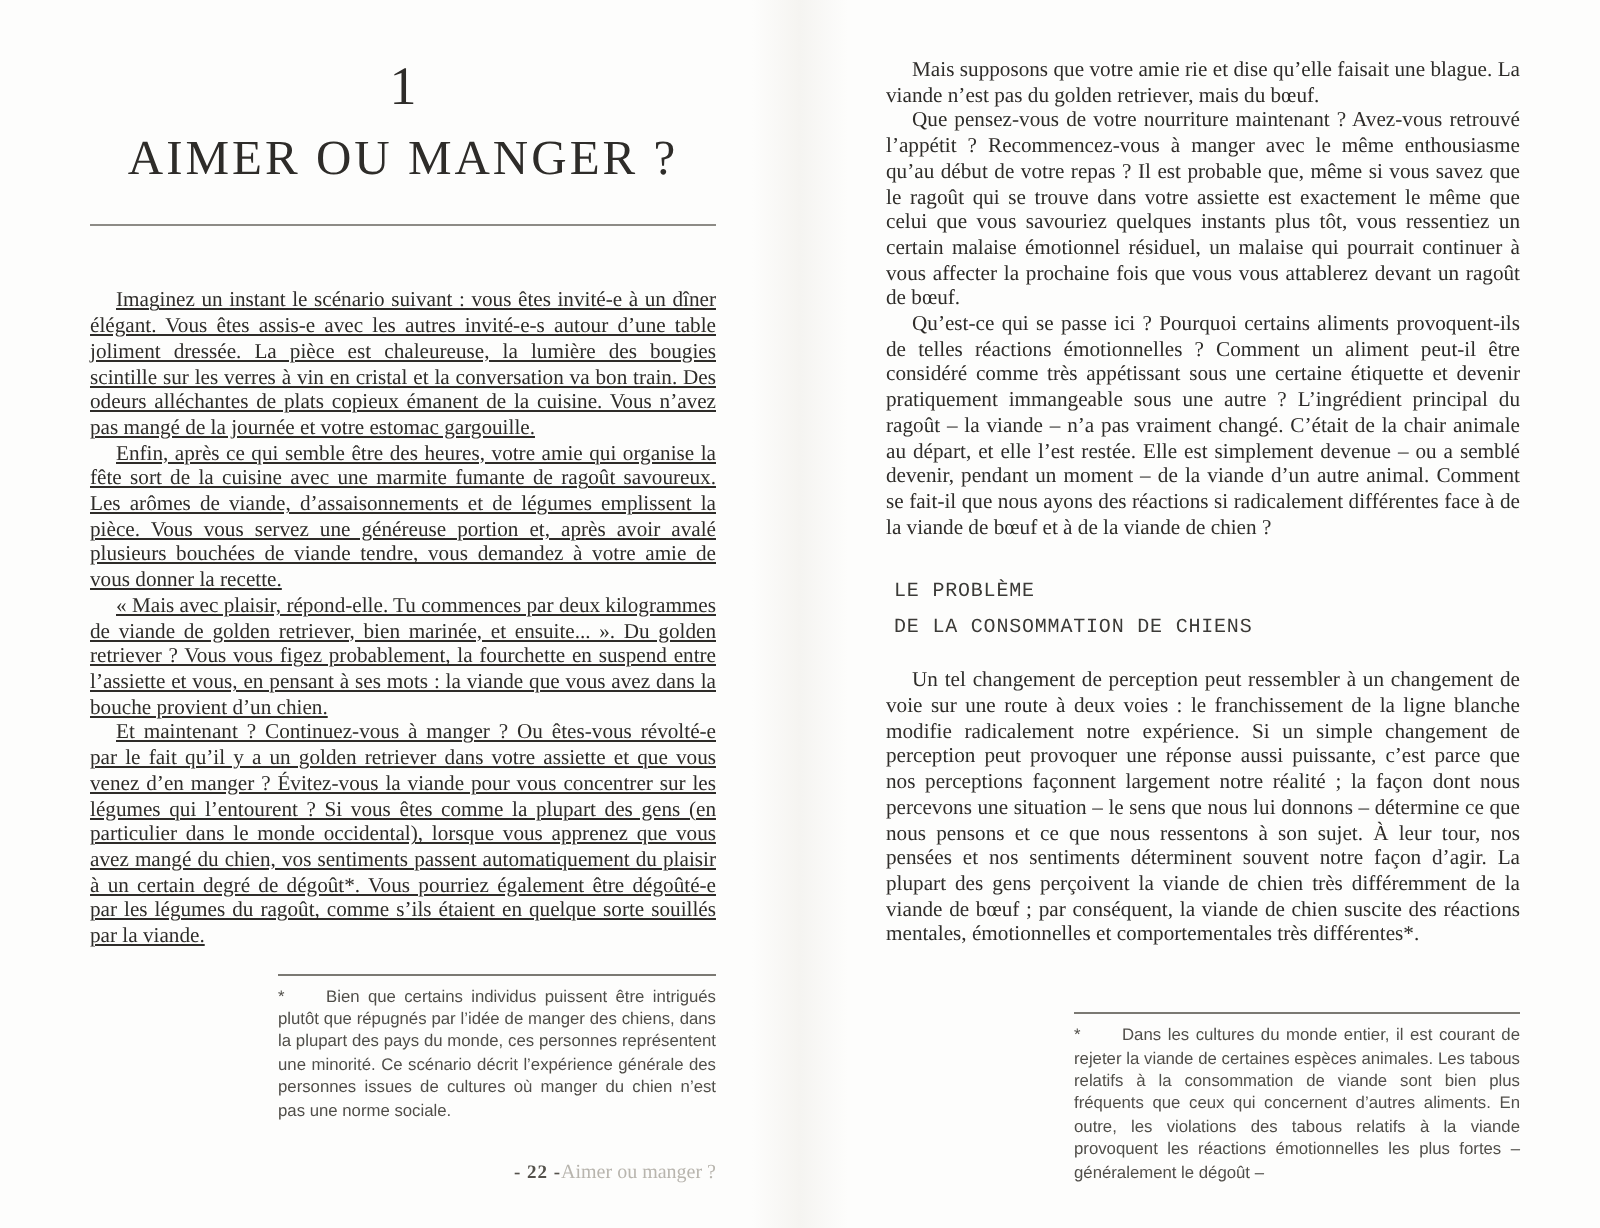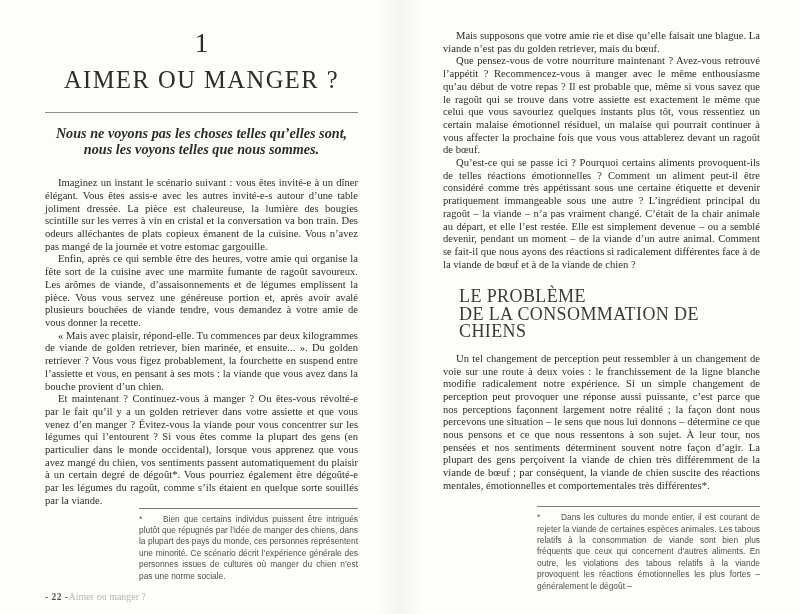--- a/index.html
+++ b/index.html
@@ -55,39 +55,39 @@
     line-height: 1.12;
     margin: 0;
   }
   .epigraph-attribution {
     text-align: center;
     font-size: 10.8px;
     margin: 2px 0 0 0;
   }
 
   
-  .body-text { margin-top: 19px; }
+  .body-text { margin-top: 19px; text-decoration: underline; }
   p.para {
     margin: 0;
     text-indent: 13px;
     text-align: justify;
     font-size: 10.6px;
     line-height: 12.7px;
     hyphens: auto;
   }
 
   
   .section-heading {
-    font-family: Liberation Serif, serif;
-    font-size: 18px;
+    font-family: Liberation Mono, monospace;
+    font-size: 10px;
     line-height: 17.5px;
     letter-spacing: 0.4px;
     color: #3b3a37;
     font-weight: 400;
-    margin: 17px 0 12px 16px;
+    margin: 17px 0 12px 4px;
   }
 
   
   .page-bottom { margin-top: auto; }
   .footnote-block {
     margin-left: 94px;
     border-top: 1px solid #7b7973;
     padding-top: 5px;
   }
   .footnote-block p {
@@ -95,23 +95,23 @@
     font-family: "Liberation Sans", "DejaVu Sans", sans-serif;
     font-size: 8.4px;
     line-height: 11.4px;
     color: #504e49;
     text-align: justify;
   }
   .footnote-marker { display: inline-block; width: 24px; }
 
   .page-footer {
     display: flex;
-    justify-content: flex-start;
+    justify-content: flex-end;
     align-items: baseline;
-    margin-top: 9px;
+    margin-top: 20px;
   }
   .page-number {
     font-size: 9.5px;
     font-weight: bold;
     letter-spacing: 0.5px;
     color: #54514b;
   }
   .running-title {
     font-size: 10px;
     color: #b8b5ae;
@@ -120,24 +120,20 @@
 </head>
 <body>
 
 <div class="spread">
 
   <div class="page page-left">
     <div>
       <div class="chapter-number">1</div>
       <div class="chapter-title">AIMER OU MANGER ?</div>
       <hr class="title-rule">
-      <p class="epigraph">
-        <span>Nous ne voyons pas les choses telles qu’elles sont,</span><br>
-        <span>nous les voyons telles que nous sommes.</span>
-      </p>
     </div>
 
     <div class="body-text">
       <p class="para">Imaginez un instant le scénario suivant&nbsp;: vous êtes invité-e à un dîner élégant. Vous êtes assis-e avec les autres invité-e-s autour d’une table joliment dressée. La pièce est chaleureuse, la lumière des bougies scintille sur les verres à vin en cristal et la conversation va bon train. Des odeurs alléchantes de plats copieux émanent de la cuisine. Vous n’avez pas mangé de la journée et votre estomac gargouille.</p>
       <p class="para">Enfin, après ce qui semble être des heures, votre amie qui organise la fête sort de la cuisine avec une marmite fumante de ragoût savoureux. Les arômes de viande, d’assaisonnements et de légumes emplissent la pièce. Vous vous servez une généreuse portion et, après avoir avalé plusieurs bouchées de viande tendre, vous demandez à votre amie de vous donner la recette.</p>
       <p class="para">«&nbsp;Mais avec plaisir, répond-elle. Tu commences par deux kilogrammes de viande de golden retriever, bien marinée, et ensuite...&nbsp;». Du golden retriever&nbsp;? Vous vous figez probablement, la fourchette en suspend entre l’assiette et vous, en pensant à ses mots&nbsp;: la viande que vous avez dans la bouche provient d’un chien.</p>
       <p class="para">Et maintenant&nbsp;? Continuez-vous à manger&nbsp;? Ou êtes-vous révolté-e par le fait qu’il y a un golden retriever dans votre assiette et que vous venez d’en manger&nbsp;? Évitez-vous la viande pour vous concentrer sur les légumes qui l’entourent&nbsp;? Si vous êtes comme la plupart des gens (en particulier dans le monde occidental), lorsque vous apprenez que vous avez mangé du chien, vos sentiments passent automatiquement du plaisir à un certain degré de dégoût*. Vous pourriez également être dégoûté-e par les légumes du ragoût, comme s’ils étaient en quelque sorte souillés par la viande.</p>
     </div>
 
     <div class="page-bottom">

